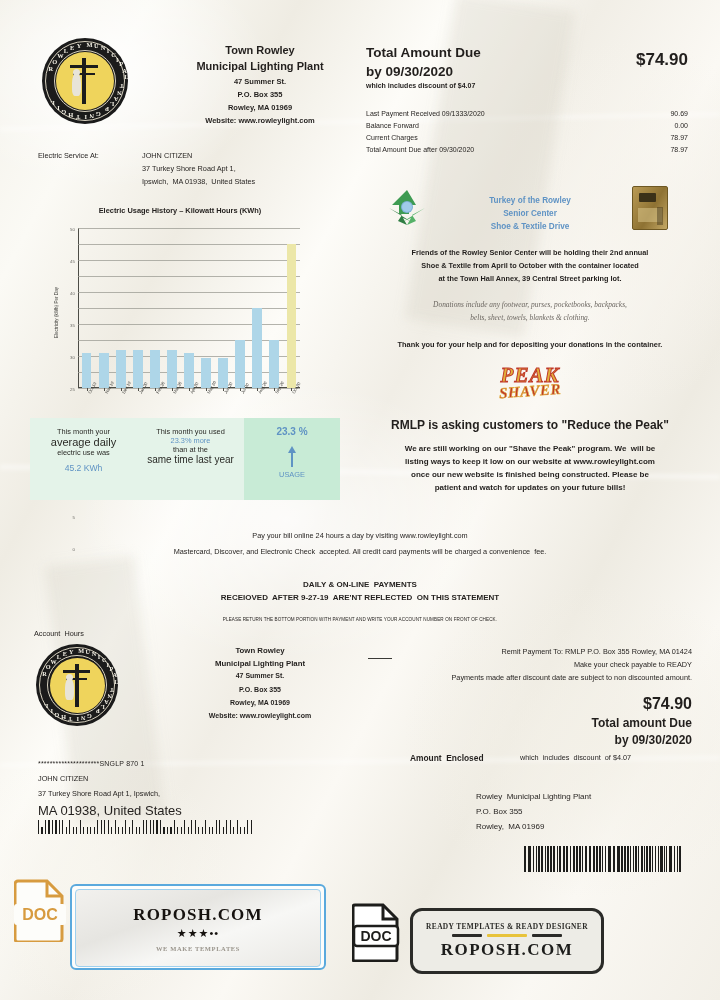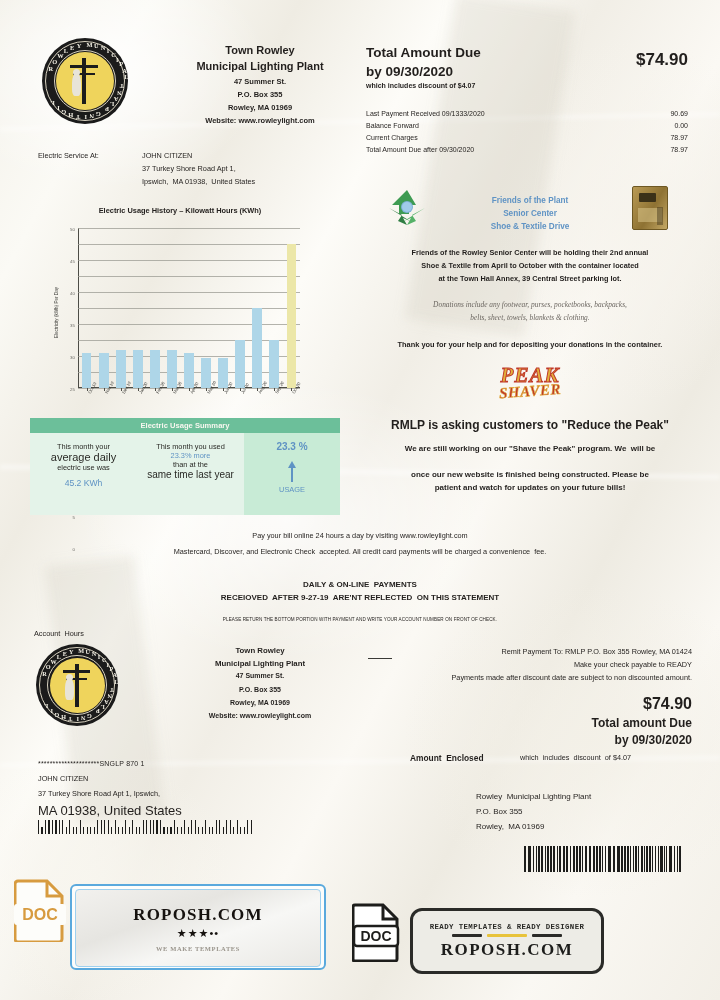--- a/index.html
+++ b/index.html
@@ -85,21 +85,21 @@
   .docicon svg{display:block;}
   .plaque{position:absolute;border:2px solid #5aa9dd;border-radius:6px;padding:3px;background:#fdfdfb;}
   .plaque .in{border:1px solid #9ed0ef;border-radius:4px;height:100%;
     background:linear-gradient(160deg,#f2f1ee 0%,#e6e5e1 35%,#f7f7f5 60%,#e9e8e4 100%);
     display:flex;flex-direction:column;align-items:center;justify-content:center;}
   .plaque .wm1{font-family:"Liberation Serif",serif;font-weight:bold;color:#16120f;letter-spacing:1.2px;}
   .plaque .wm3{font-family:"Liberation Serif",serif;font-weight:bold;color:#9a958c;letter-spacing:.6px;}
   .stars{color:#16120f;letter-spacing:1px;}
   .rbadge{position:absolute;border:3px solid #2b2b28;border-radius:12px;
     background:#edece6;display:flex;flex-direction:column;align-items:center;justify-content:center;}
-  .rbadge .r1{font-family:Liberation Mono, monospace;font-weight:bold;color:#2b2b28;letter-spacing:.4px;}
+  .rbadge .r1{font-family:Liberation Serif, serif;font-weight:bold;color:#2b2b28;letter-spacing:.4px;}
   .rbadge .r2{font-family:"Liberation Serif",serif;font-weight:bold;color:#1d1d1b;letter-spacing:1.5px;}
   .dashrow{display:flex;align-items:center;gap:5px;margin:3px 0;}
   .dashrow i{display:block;height:3px;border-radius:1px;}
 </style>
 </head>
 <body>
 
 <div class="paper"></div>
 <div class="crease" style="left:0;top:120px;width:720px;height:3px;transform:rotate(-1.2deg);"></div>
 <div class="crease" style="left:0;top:470px;width:720px;height:4px;transform:rotate(.8deg);"></div>
@@ -250,21 +250,20 @@
       <div class="xtick" style="left: 179.308px; top: 164px;">Aug 20</div>
       <div class="bar" style="left: 191.432px; width: 9.90462px; height: 48px;"></div>
       <div class="tickmark" style="left: 196.385px; top: 160px; height: 3px;"></div>
       <div class="xtick" style="left: 196.385px; top: 164px;">Sep 20</div>
       <div class="bar hl" style="left: 208.509px; width: 9.90462px; height: 144px;"></div>
       <div class="tickmark" style="left: 213.462px; top: 160px; height: 3px;"></div>
       <div class="xtick" style="left: 213.462px; top: 164px;">Oct 20</div>
     </div>
 
   <div class="sumwrap" style="left:30px;top:418px;width:310px;">
-    <div class="sumhead" style="font-size:7.6px;padding:3px 0;">Electric Usage Summary</div>
     <div class="sumbody" style="height:82px;">
       <div class="sumcell" style="padding:9px 4px 0;">
         <div style="font-size:7.4px;">This month your</div>
         <div style="font-size:11px;">average daily</div>
         <div style="font-size:7.4px;">electric use was</div>
         <div class="blue" style="font-size:8.6px;margin-top:6px;">45.2 KWh</div>
       </div>
       <div class="sumcell" style="padding:9px 4px 0;">
         <div style="font-size:7.4px;">This month you used</div>
         <div class="blue" style="font-size:7.4px;">23.3% more</div>
@@ -287,38 +286,39 @@
       <path d="M39 20 L26 27 L30 33 L21 37 L25 30 L18 33 Z" fill="#55b168"></path>
       <circle cx="21" cy="19" r="6" fill="#7fb2d8"></circle>
       <path d="M16 19 a5 5 0 0 1 10 0 a5 5 0 0 1 -10 0" fill="#9fcbe8"></path>
     </svg>
   </div>
   <div class="bin" style="left:632px;top:186px;width:34px;height:42px;border-radius:2px;">
     <div class="binslot" style="left:6px;top:6px;width:17px;height:9px;border-radius:1px;"></div>
     <div class="binface" style="left:5px;top:21px;width:24px;height:14px;"></div>
     <div class="binslot" style="left:24px;top:20px;width:6px;height:18px;opacity:.45;"></div>
   </div>
-  <div class="t b c" style="left:430px;top:196px;width:200px;font-size:8.2px;color:#5f93c4;">Friends of the Plant</div>
+  <div class="t b c" style="left:430px;top:196px;width:200px;font-size:8.2px;color:#5f93c4;">Turkey of the Rowley</div>
   <div class="t b c" style="left:430px;top:209px;width:200px;font-size:8.2px;color:#5f93c4;">Senior Center</div>
   <div class="t b c" style="left:430px;top:222px;width:200px;font-size:8.2px;color:#5f93c4;">Shoe &amp; Textile Drive</div>
 
   <div class="t b c" style="left:358px;top:249px;width:344px;font-size:7.3px;">Friends of the Rowley Senior Center will be holding their 2nd annual</div>
   <div class="t b c" style="left:358px;top:262px;width:344px;font-size:7.3px;">Shoe &amp; Textile from April to October with the container located</div>
   <div class="t b c" style="left:358px;top:275px;width:344px;font-size:7.3px;">at the Town Hall Annex, 39 Central Street parking lot.</div>
 
   <div class="t c" style="left:358px;top:300px;width:344px;font-size:7.4px;font-family:'Liberation Serif',serif;font-style:italic;color:#6b6660;">Donations include any footwear, purses, pocketbooks, backpacks,</div>
   <div class="t c" style="left:358px;top:313px;width:344px;font-size:7.4px;font-family:'Liberation Serif',serif;font-style:italic;color:#6b6660;">belts, sheet, towels, blankets &amp; clothing.</div>
   <div class="t b c" style="left:354px;top:340px;width:352px;font-size:7.4px;">Thank you for your help and for depositing your donations in the container.</div>
 
   <div class="peak" style="left:460px;top:366px;width:140px;">
     <div class="p1" style="font-size:21px;line-height:18px;">PEAK</div>
     <div class="p2" style="font-size:15px;line-height:15px;transform:rotate(-4deg);">SHAVER</div>
   </div>
   <div class="t b c" style="left:358px;top:418px;width:344px;font-size:12px;">RMLP is asking customers to "Reduce the Peak"</div>
   <div class="t b c" style="left:356px;top:444px;width:348px;font-size:8px;">We are still working on our "Shave the Peak" program. We  will be</div>
+  <div class="t b c" style="left:356px;top:457px;width:348px;font-size:8px;">listing ways to keep it low on our website at www.rowleylight.com</div>
   <div class="t b c" style="left:356px;top:470px;width:348px;font-size:8px;">once our new website is finished being constructed. Please be</div>
   <div class="t b c" style="left:356px;top:483px;width:348px;font-size:8px;">patient and watch for updates on your future bills!</div>
 
   <div class="t c" style="left:60px;top:532px;width:600px;font-size:7.3px;">Pay your bill online 24 hours a day by visiting www.rowleylight.com</div>
   <div class="t c" style="left:40px;top:548px;width:640px;font-size:7.3px;">Mastercard, Discover, and Electronic Check  accepted. All credit card payments will be charged a convenience  fee.</div>
   <div class="t b c" style="left:60px;top:580px;width:600px;font-size:8px;">DAILY &amp; ON-LINE  PAYMENTS</div>
   <div class="t b c" style="left:60px;top:593px;width:600px;font-size:8px;">RECEIOVED  AFTER 9-27-19  ARE'NT REFLECTED  ON THIS STATEMENT</div>
 
   <div class="t c" style="left:110px;top:617px;width:500px;font-size:4.6px;letter-spacing:.1px;">PLEASE RETURN THE BOTTOM PORTION WITH PAYMENT AND WRITE YOUR ACCOUNT NUMBER ON FRONT OF CHECK.</div>
 

